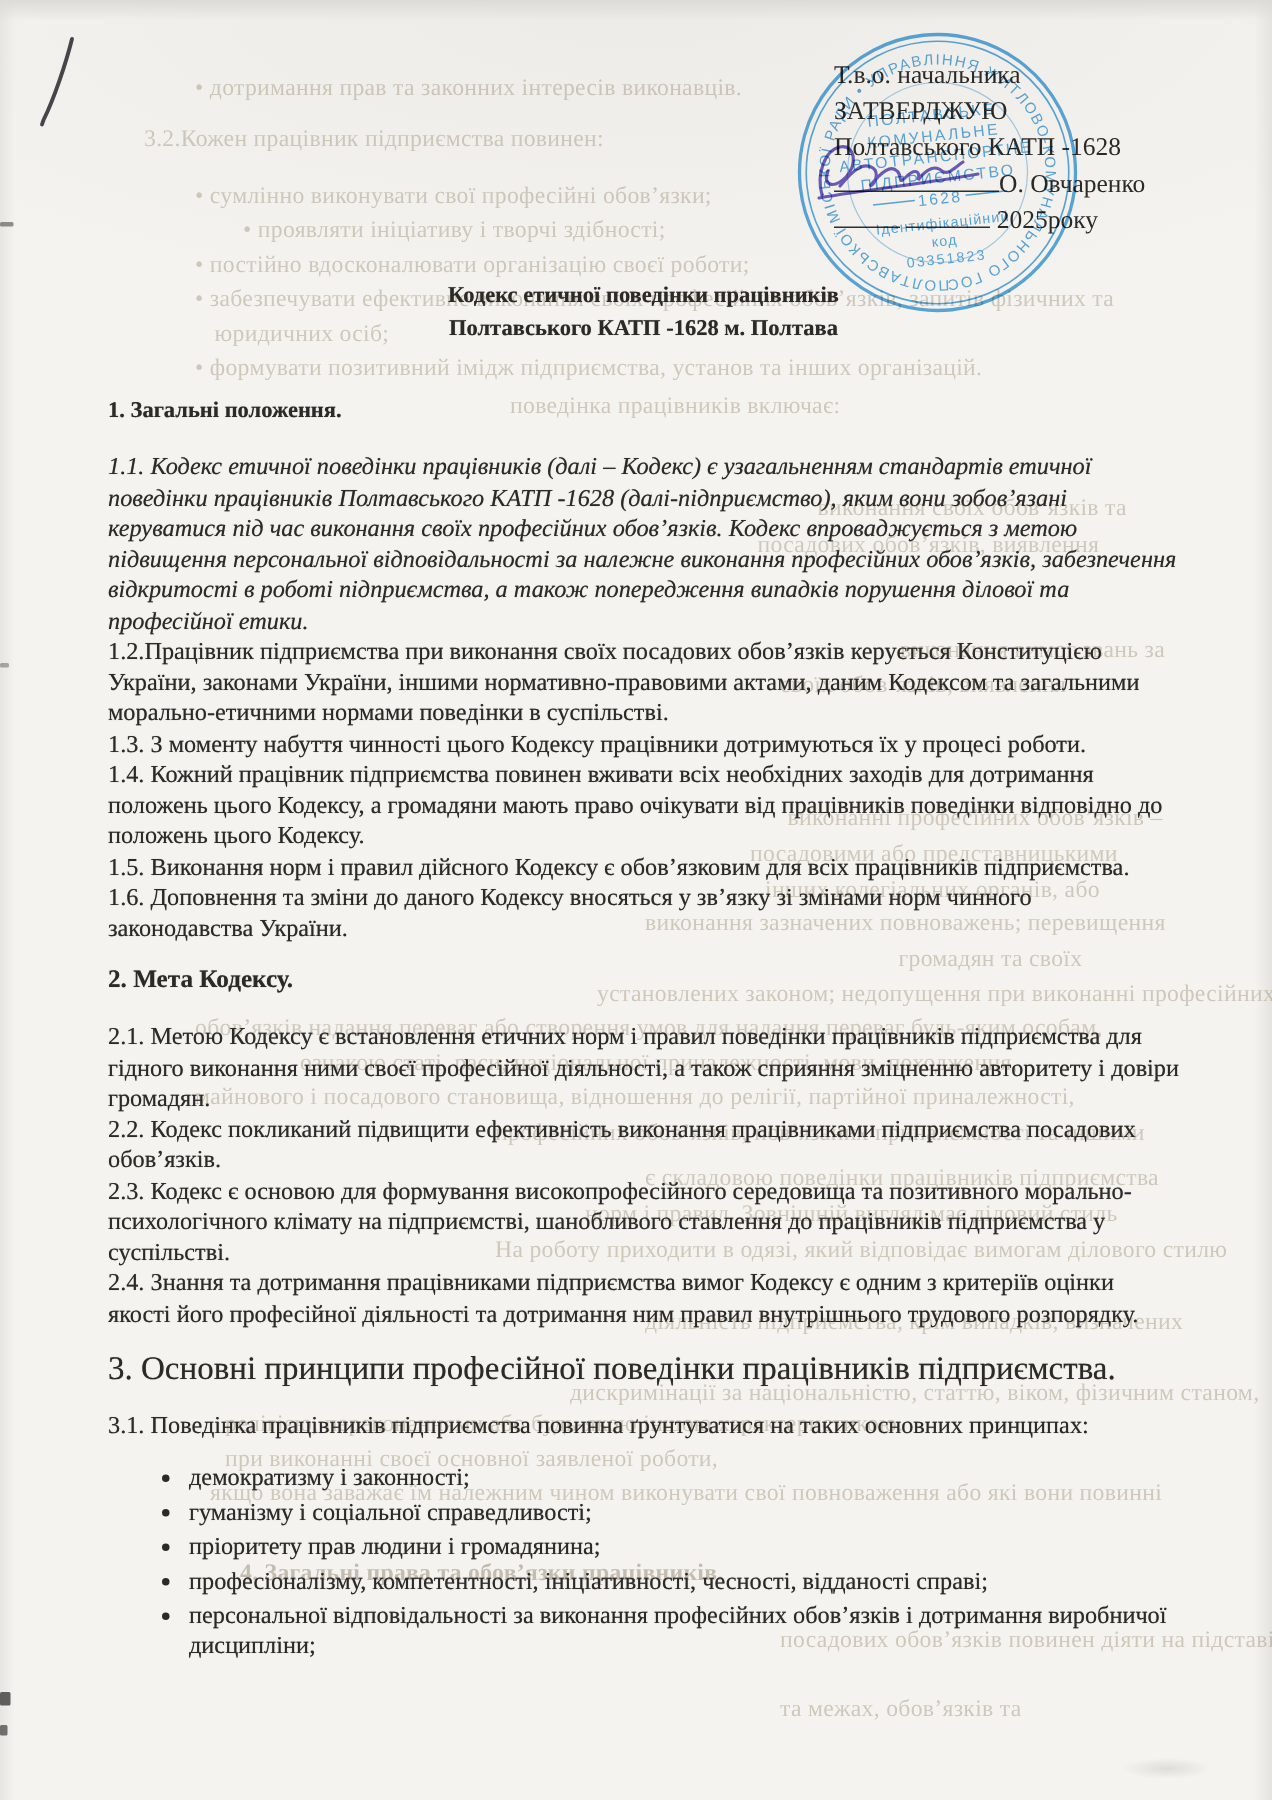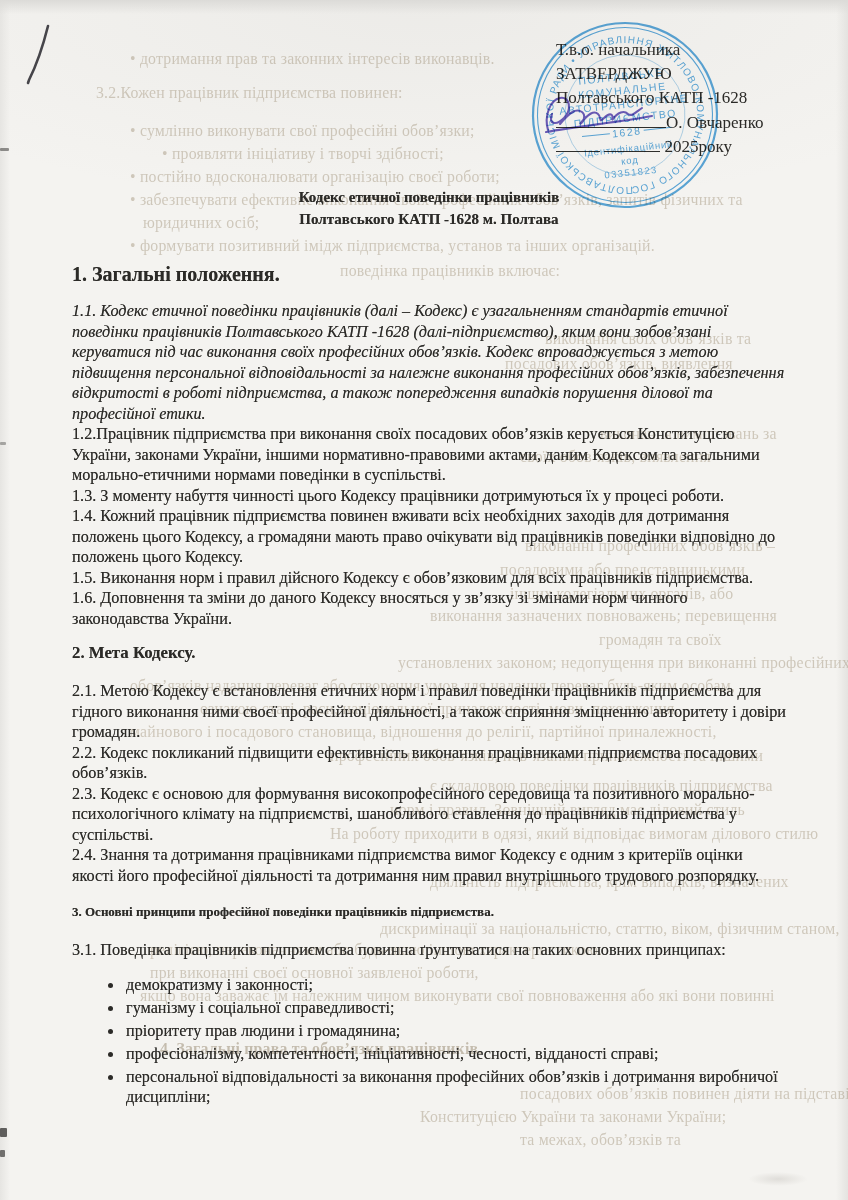--- a/index.html
+++ b/index.html
@@ -22,23 +22,23 @@
     font-family:"Liberation Serif","DejaVu Serif",serif;
     font-size:15.8px;color:#97876c;opacity:.40;
     filter:blur(.45px);letter-spacing:.2px;
   }
   .bleed.b{font-weight:bold;color:#8d7d62;opacity:.46;}
   
   .content{position:absolute;left:72px;top:0;width:714px;padding-top:186px;z-index:2;
     font-size:16.2px;line-height:20.5px;
     text-shadow:0 0 .5px rgba(43,42,39,.6);}
   .title{ text-align:center;font-weight:bold;font-size:15px;line-height:22px;}
-  .h1{font-weight:bold;font-size:20px;margin:34px 0 0;line-height:21px;}
+  .h1{font-weight:bold;font-size:15px;margin:34px 0 0;line-height:21px;}
   .h2{font-weight:bold;font-size:16.8px;margin:13px 0 0;line-height:21px;}
-  .h3{font-weight:bold;font-size:13px;margin:15px 0 0;line-height:21px;}
+  .h3{font-weight:normal;font-size:22px;margin:15px 0 0;line-height:21px;}
   p{margin:0;}
   p.pfirst{margin-top:16px;font-style:italic;}
   p.pgap{margin-top:18px;}
   ul.principles{list-style:none;margin:14px 0 0;padding:0 0 0 24px;}
   ul.principles li{position:relative;padding-left:30px;margin-bottom:2.5px;}
   ul.principles li::before{content:"";position:absolute;left:12px;top:8px;width:5px;height:5px;border-radius:50%;background:#2b2a27;}
   
   .approval{position:absolute;left:556px;top:38px;z-index:3;font-size:17px;line-height:24px;width:260px;}
   .approval .row{height:24px;}
   .sig-row{position:relative;height:24px;}
@@ -88,21 +88,20 @@
       <span class="bleed" style="top: 777px; left: 430px;">є складовою поведінки працівників підприємства</span>
       <span class="bleed" style="top: 801px; left: 390px;">норм і правил. Зовнішній вигляд має діловий стиль</span>
       <span class="bleed" style="top: 825px; left: 330px;">На роботу приходити в одязі, який відповідає вимогам ділового стилю</span>
       <span class="bleed" style="top: 873px; left: 430px;">діяльність підприємства, крім випадків, визначених</span>
       <span class="bleed" style="top: 920px; left: 380px;">дискримінації за національністю, статтю, віком, фізичним станом,</span>
       <span class="bleed" style="top: 941px; left: 150px;">релігією, переконаннями або будь-якою іншою характеристикою.</span>
       <span class="bleed" style="top: 964px; left: 150px;">при виконанні своєї основної заявленої роботи,</span>
       <span class="bleed" style="top: 987px; left: 140px;">якщо вона заважає їм належним чином виконувати свої повноваження або які вони повинні</span>
       <span class="bleed b" style="top: 1040px; left: 160px;">4. Загальні права та обов’язки працівників.</span>
       <span class="bleed" style="top: 1085px; left: 520px;">посадових обов’язків повинен діяти на підставі, в</span>
-      <span class="bleed" style="top: 1108px; left: 420px;">Конституцією України та законами України;</span>
       <span class="bleed" style="top: 1131px; left: 520px;">та межах, обов’язків та</span>
     </div>
 
   <div class="approval">
     <div class="row">Т.в.о. начальника</div>
     <div class="row">ЗАТВЕРДЖУЮ</div>
     <div class="row">Полтавського  КАТП -1628</div>
     <div class="sig-row"><span class="uline" style="width:110px"></span><span>О. Овчаренко</span></div>
     <div class="sig-row"><span class="uline" style="width:44px"></span>&nbsp;<span class="uline" style="width:56px"></span>&nbsp;<span>2025року</span></div>
   </div>

